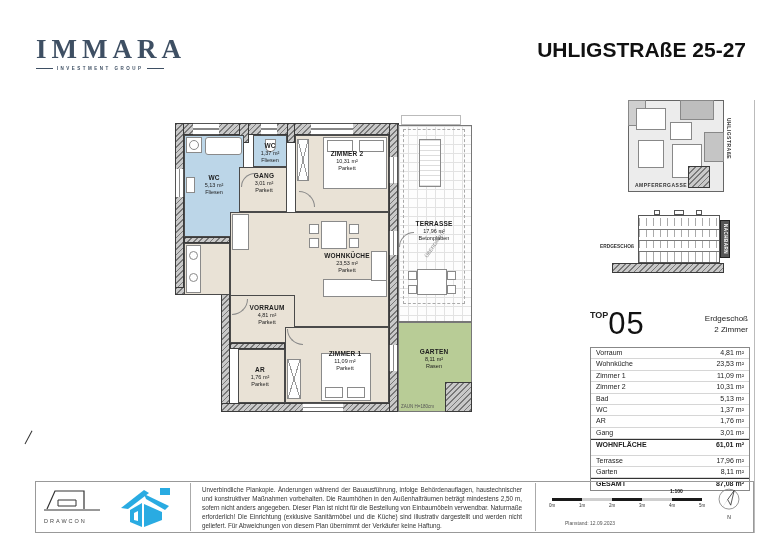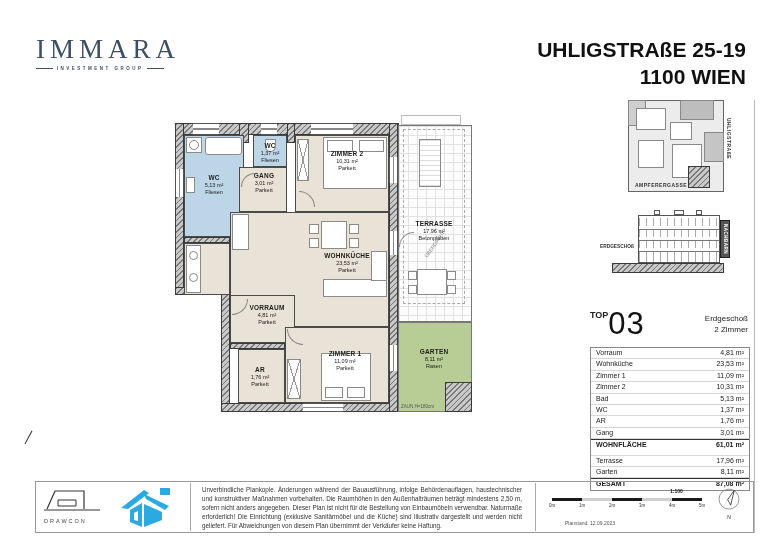--- a/index.html
+++ b/index.html
@@ -1,20 +1,20 @@
 <!DOCTYPE html>
 <html><head>
 <meta charset="utf-8">
 <style>
   html,body{margin:0;padding:0;background:#fff;}
   .sheet{position:relative;width:770px;height:545px;background:#fff;overflow:hidden;
          font-family:"Liberation Sans",sans-serif;color:#222;}
   .abs{position:absolute;box-sizing:border-box;}
   
-  .logo-word{font-family:"Liberation Serif",serif;font-weight:normal;font-size:27px;
+  .logo-word{font-family:"Liberation Serif",serif;font-weight:bold;font-size:27px;
              letter-spacing:5px;color:#3e4f63;line-height:1;}
   .logo-sub{display:flex;align-items:center;gap:4px;margin-top:3px;color:#3e4f63;
             font-size:4.5px;letter-spacing:2.5px;font-weight:bold;}
   .hline{flex:1;height:1px;background:#3e4f63;}
   .title{text-align:right;font-size:21px;font-weight:bold;line-height:1.3;color:#111;}
   
   .plan{position:absolute;left:175px;top:113px;width:355px;height:307px;}
   .hatch{position:absolute;box-sizing:border-box;border:0.6px solid #3a3a3a;
          background:repeating-linear-gradient(135deg,#787878 0px,#787878 1.2px,#c9c9c9 1.2px,#c9c9c9 4px);}
   .room{position:absolute;box-sizing:border-box;border:1px solid #4a4a4a;}
@@ -73,22 +73,21 @@
 
   <div class="abs" style="left:36px;top:36px;width:128px;">
     <div class="logo-word">IMMARA</div>
     <div class="logo-sub">
       <span class="hline"></span>
       <span>INVESTMENT GROUP</span>
       <span class="hline"></span>
     </div>
   </div>
   <div class="abs title" style="right:24px;top:36px;">
-    <div>UHLIGSTRAßE 25-19</div>
-    <div>1100 WIEN</div>
+    <div>UHLIGSTRAßE 25-27</div>
   </div>
 
   <div class="plan">
 
     <div class="hatch" style="left:0;top:10px;width:224px;height:12px;"></div>
     <div class="hatch" style="left:0;top:10px;width:9px;height:172px;"></div>
     <div class="hatch" style="left:0;top:174px;width:56px;height:8px;"></div>
     <div class="hatch" style="left:46px;top:174px;width:9px;height:125px;"></div>
     <div class="hatch" style="left:46px;top:290px;width:178px;height:9px;"></div>
     <div class="hatch" style="left:214px;top:10px;width:9px;height:289px;"></div>
@@ -243,21 +242,21 @@
     <div class="abs" style="left:62px;top:0;width:10px;height:5px;border:0.8px solid #555;background:#fff;"></div>
     <div class="abs" style="left:84px;top:0;width:6px;height:5px;border:0.8px solid #555;background:#fff;"></div>
     <div class="hatch" style="left:0;top:53px;width:112px;height:10px;"></div>
     <div class="abs" style="left:108px;top:10px;width:10px;height:38px;background:#555;border:0.8px solid #222;display:flex;align-items:center;justify-content:center;">
       <span class="vtext" style="font-size:4.5px;font-weight:bold;color:#fff;letter-spacing:0.5px;">NACHBARN</span>
     </div>
     <div class="abs" style="left:-12px;top:34px;font-size:4.8px;font-weight:bold;color:#333;">ERDGESCHOß</div>
   </div>
 
   <div class="abs" style="left:590px;top:310px;">
-    <span class="top-word">TOP</span><span class="top-num">03</span>
+    <span class="top-word">TOP</span><span class="top-num">05</span>
   </div>
   <div class="abs unit-info" style="right:22px;top:313px;">
     <div>Erdgeschoß</div>
     <div>2 Zimmer</div>
   </div>
 
   <div class="atable">
     <div class="trow">
         <span>Vorraum</span>
         <span>4,81 m²</span>

